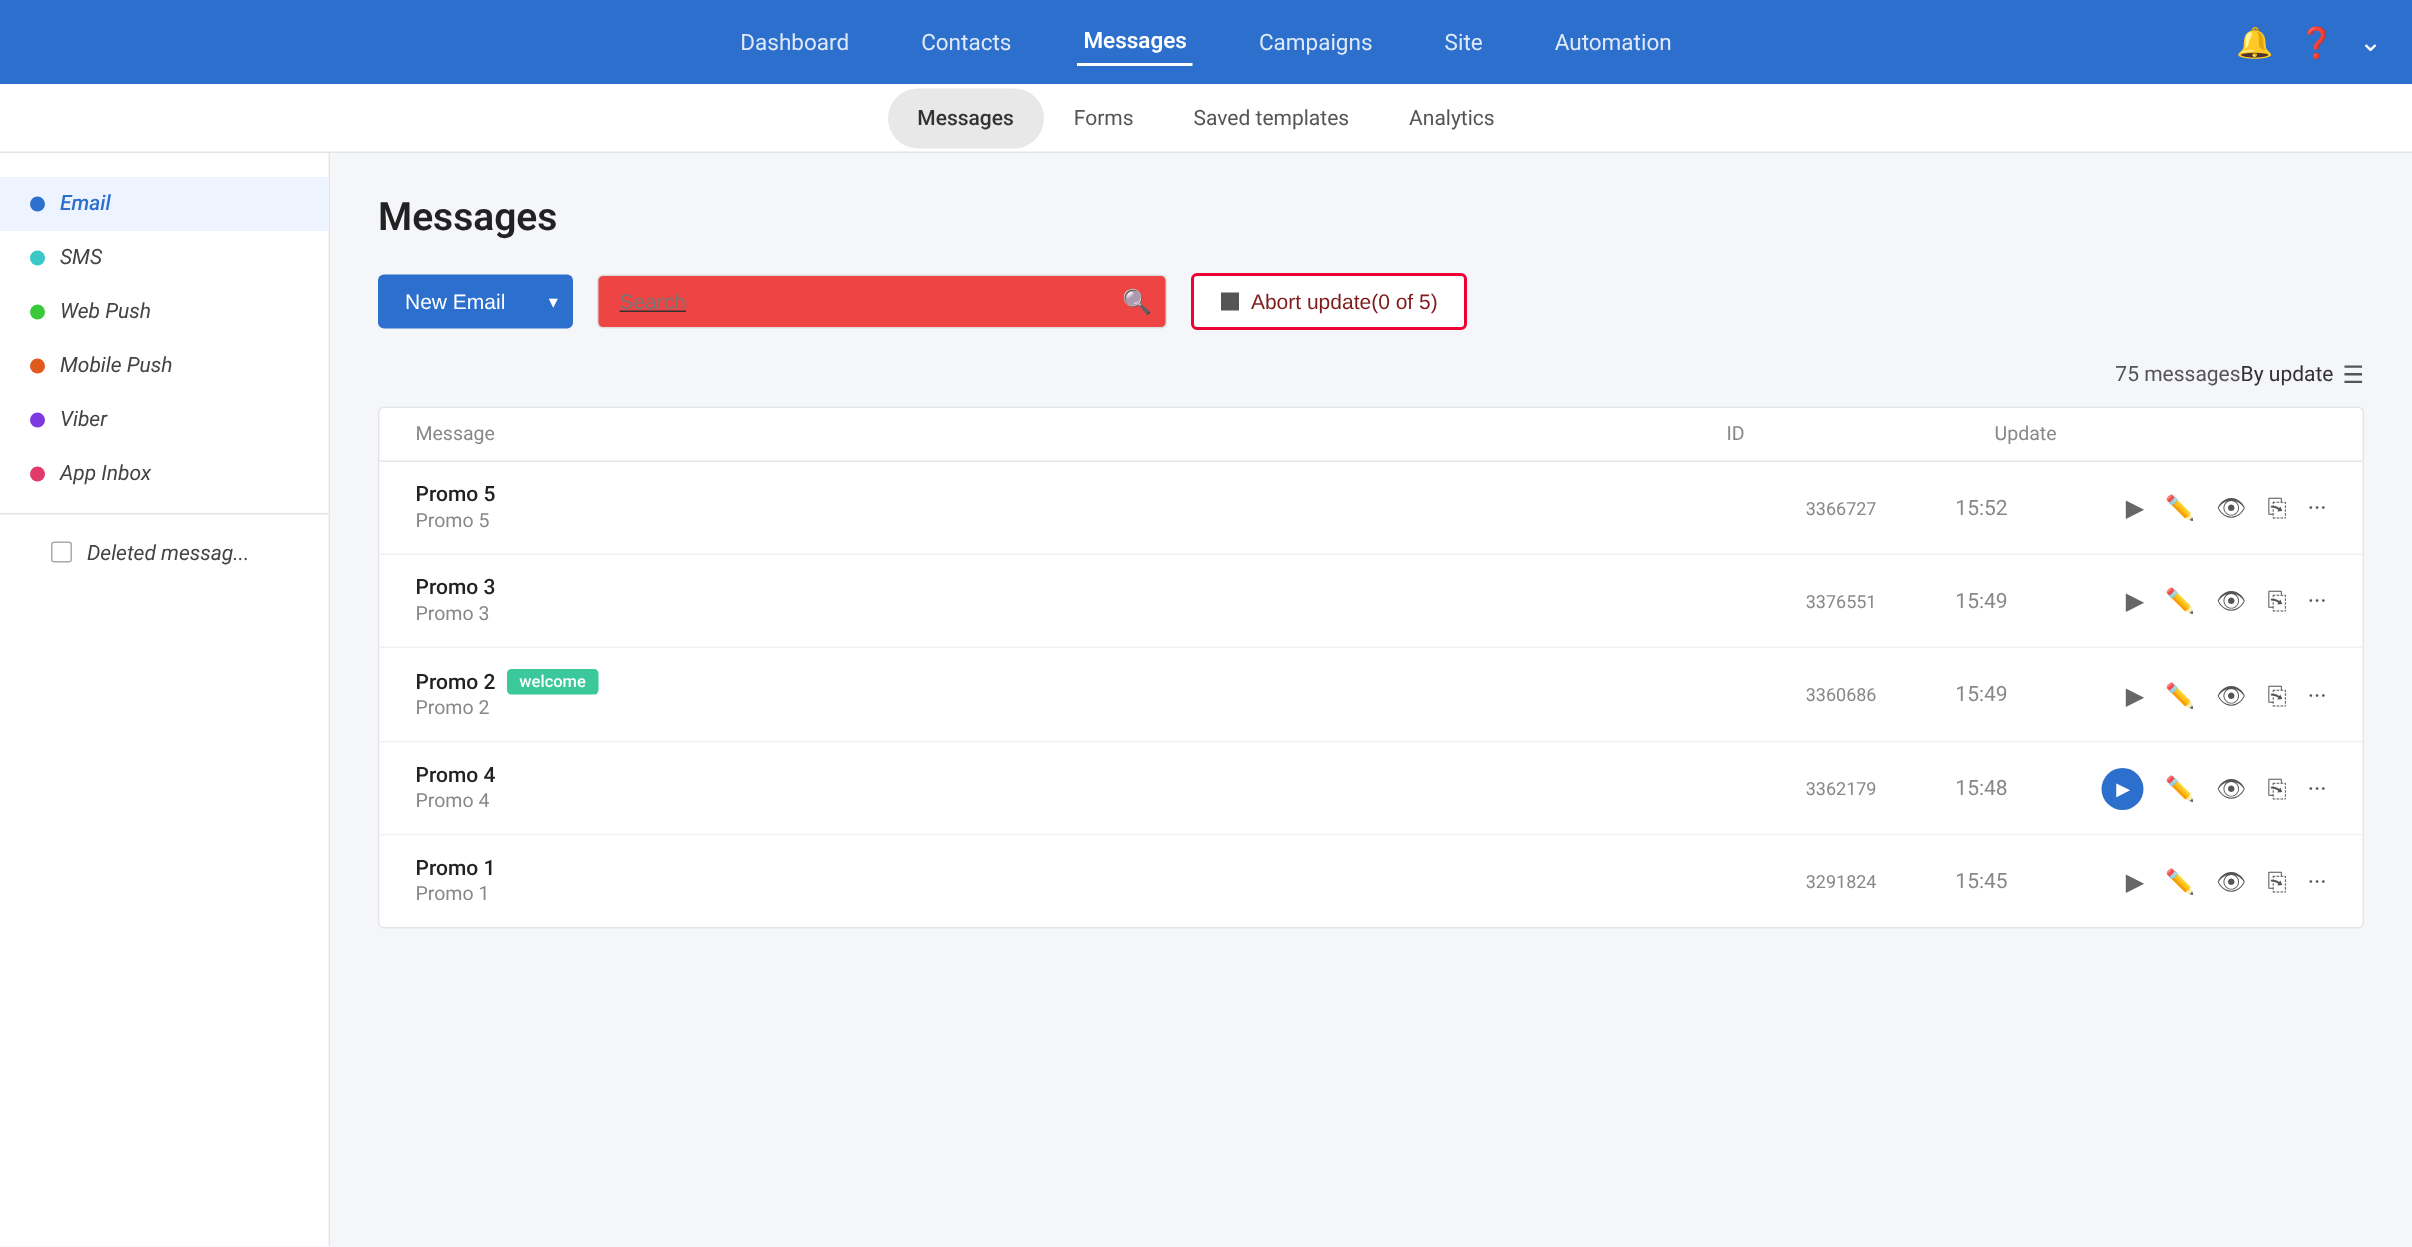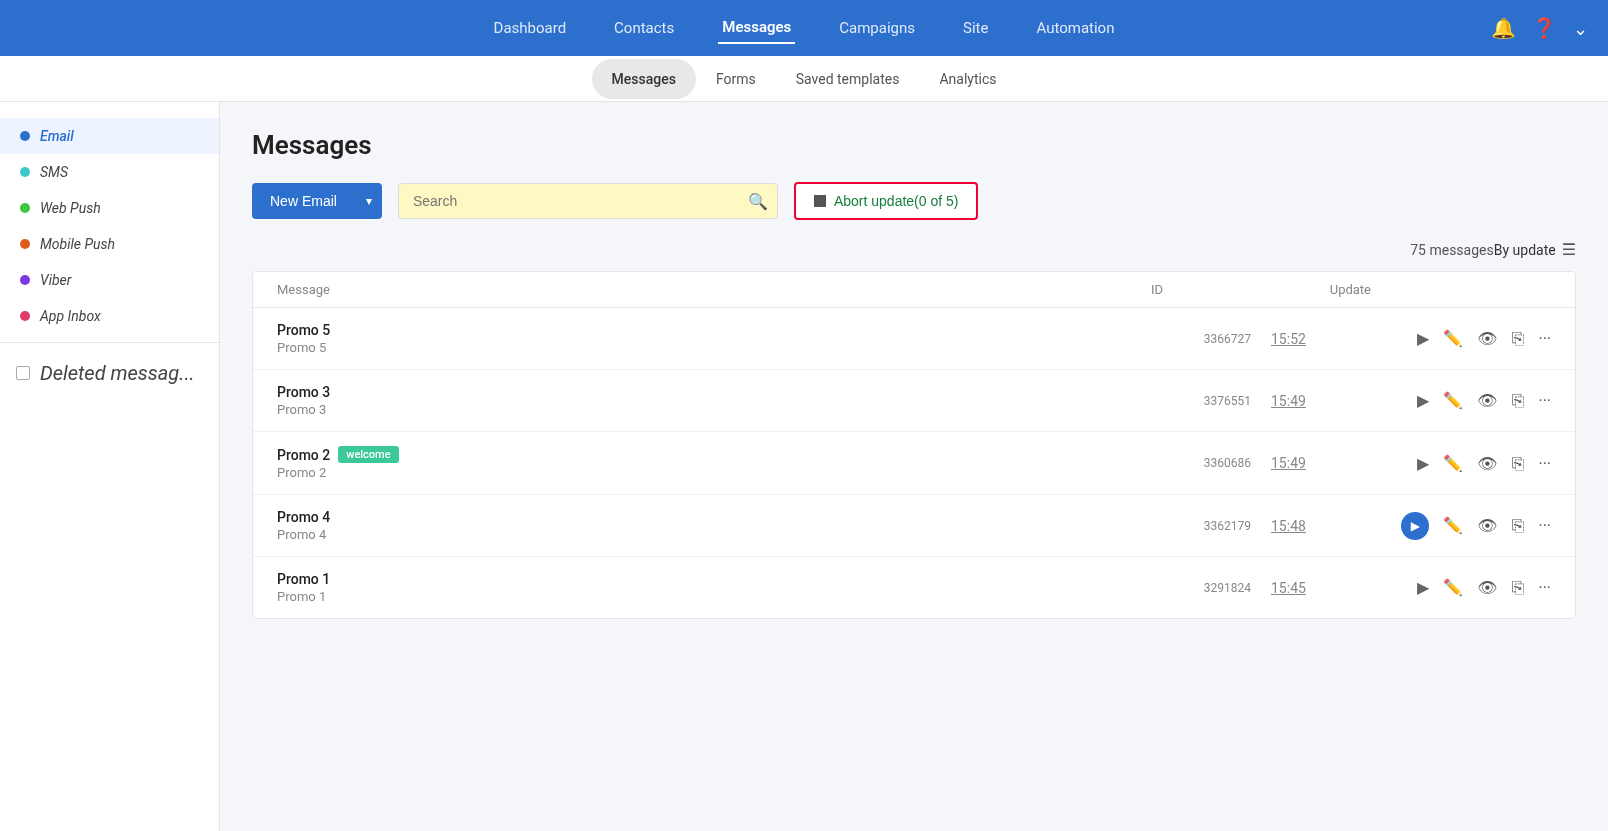--- a/index.html
+++ b/index.html
@@ -109,25 +109,25 @@
       border-radius: 50%;
       flex-shrink: 0;
     }
     .sidebar-divider {
       height: 1px;
       background: #e5e5e5;
       margin: 8px 0;
     }
     .sidebar-checkbox-item {
       display: flex;
-      align-items: center;
+      align-items: flex-start;
       gap: 10px;
-      padding: 10px 16px;
-      cursor: pointer;
-      font-size: 20px;
+      padding: 10px 34px;
+      cursor: pointer;
+      font-size: 14px;
       color: #444;
     }
     .sidebar-checkbox {
       width: 14px;
       height: 14px;
       border: 1px solid #aaa;
       border-radius: 2px;
       flex-shrink: 0;
     }
 
@@ -180,41 +180,42 @@
       flex: 1;
       max-width: 380px;
       position: relative;
     }
     .search-input {
       width: 100%;
       padding: 9px 36px 9px 14px;
       border: 1px solid #ddd;
       border-radius: 4px;
       font-size: 14px;
-      background: #fef9c3;
+      background: #ef4444;
       color: #333;
       outline: none;
+      text-decoration: underline;
     }
     .search-icon {
       position: absolute;
       right: 10px;
       top: 50%;
       transform: translateY(-50%);
       color: #888;
       font-size: 16px;
     }
     .abort-btn {
       display: flex;
       align-items: center;
       gap: 8px;
       padding: 9px 18px;
       border: 2px solid #e03;
       border-radius: 4px;
       background: #fff;
-      color: #15803d;
+      color: #7f1d1d;
       font-size: 14px;
       cursor: pointer;
     }
     .abort-square {
       width: 12px;
       height: 12px;
       background: #555;
       flex-shrink: 0;
     }
 
@@ -290,23 +291,22 @@
     }
     .msg-id {
       color: #888;
       font-size: 12px;
       text-align: right;
       padding-right: 20px;
     }
     .msg-update {
       color: #888;
       font-size: 14px;
-      text-align: left;
+      text-align: center;
       padding-right: 20px;
-      text-decoration: underline;
     }
     .row-actions {
       display: flex;
       align-items: center;
       gap: 14px;
       justify-content: flex-end;
     }
     .action-icon {
       color: #555;
       font-size: 16px;

